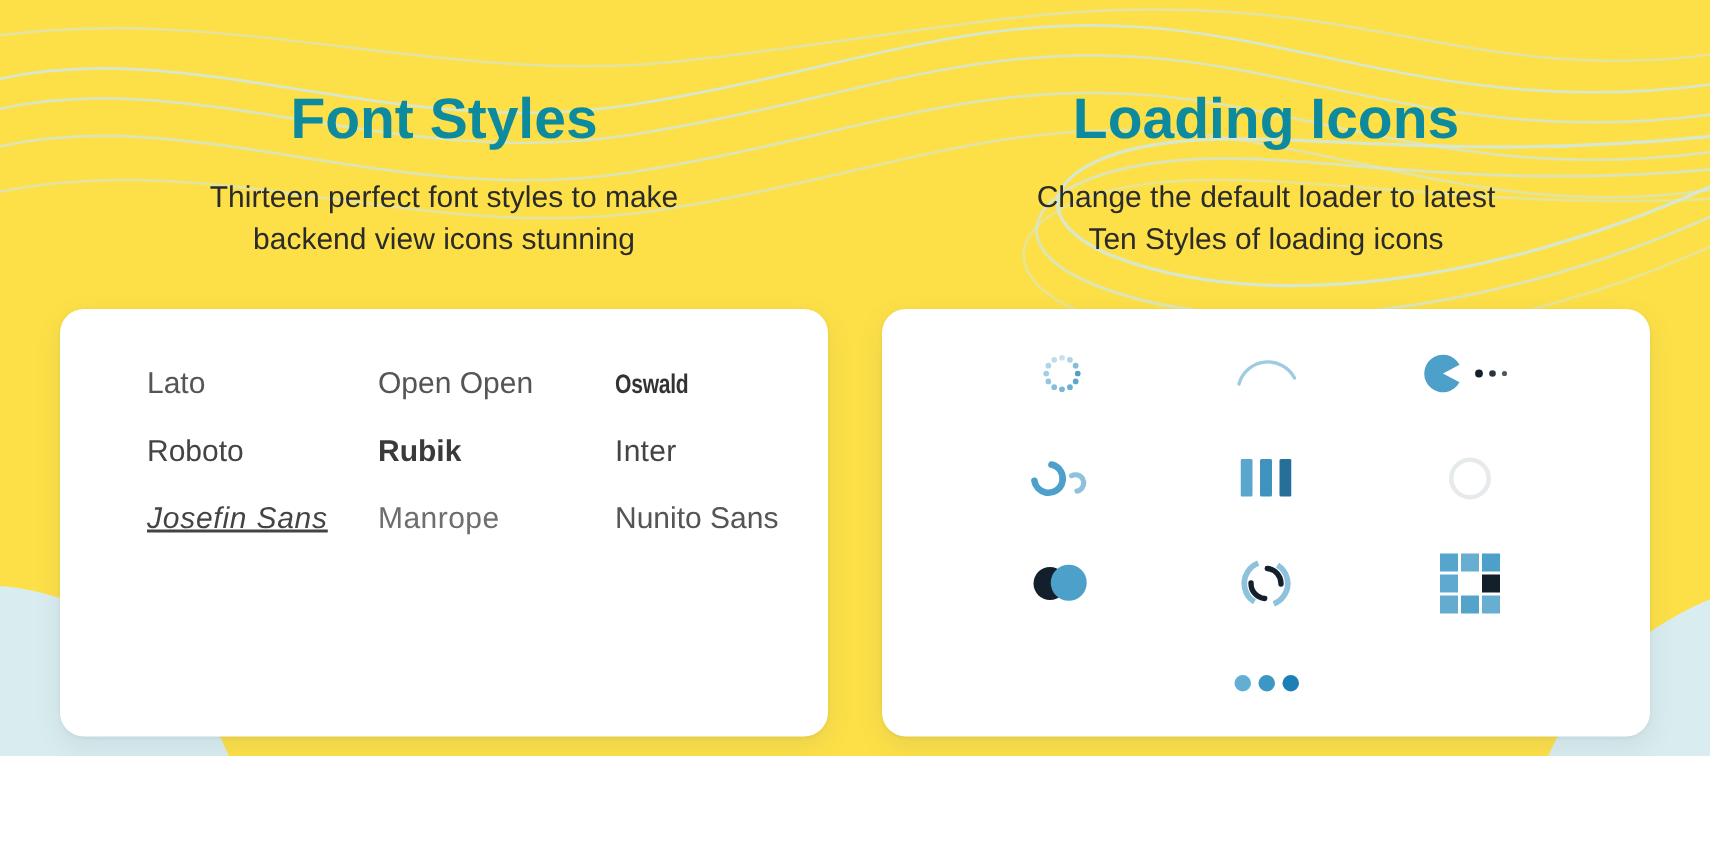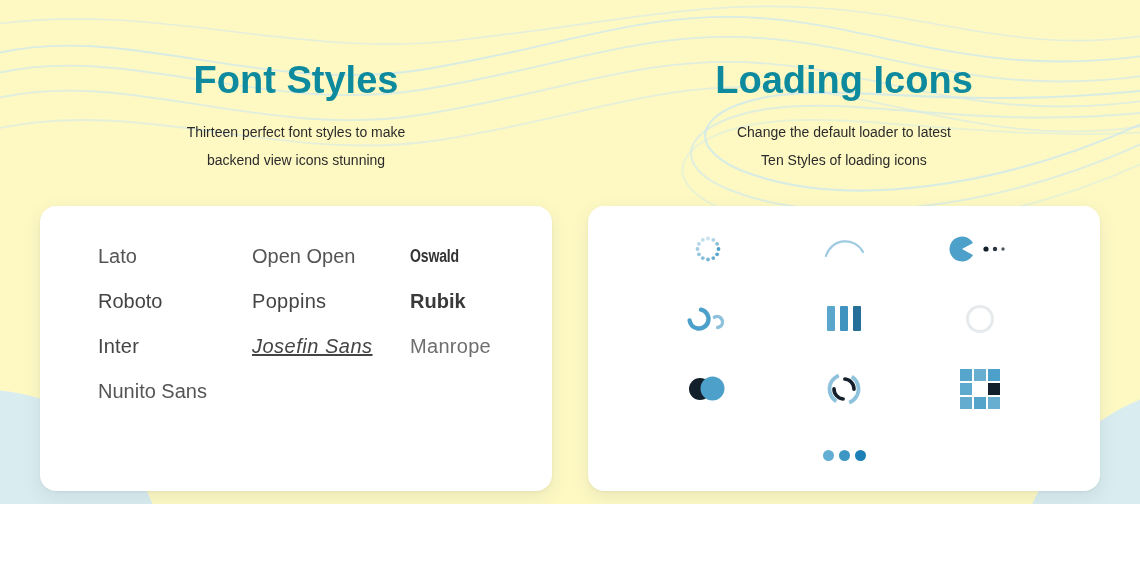--- a/index.html
+++ b/index.html
@@ -1,34 +1,34 @@
 <!DOCTYPE html>
 <html style="--accent: #0e8a9e; --body-text: #2b2b2b; --card-text: #555555; --icon-blue: #4da0c9; --icon-blue-light: #8ec2dc; --icon-dark: #131f2b; --bar-1: #5aa6cd; --bar-2: #4193bf; --bar-3: #256f99; --dot-1: #63aed4; --dot-2: #3d97c5; --dot-3: #1c80b6; --ring-gray: #e7eaec; --blob: #d9edf0; --wave: #cfe8ec;"><head>
 <meta charset="utf-8">
 <style>
   html,body{margin:0;padding:0;background:#fff;}
   .stage{
     position:relative;width:1140px;height:504px;overflow:hidden;
-    font-family:"Liberation Sans",sans-serif;background:#fef9c3;
+    font-family:"Liberation Sans",sans-serif;background:#fde047;
   }
   
   .waves{position:absolute;top:0;left:0;z-index:0;pointer-events:none;}
   .waves path{fill:none;stroke:var(--wave);}
   .blob{position:absolute;border-radius:50%;background:var(--blob);z-index:0;}
   .blob-left{width:360px;height:360px;left:-195px;top:390px;}
   .blob-right{width:400px;height:400px;left:1015px;top:385px;}
 
   
   .columns{position:relative;z-index:2;display:flex;gap:36px;padding:0 40px;}
   .col{flex:1;min-width:0;text-align:center;}
   .col h1{
     margin:58px 0 0;font-size:38px;font-weight:700;color:var(--accent);
     letter-spacing:0;line-height:1.2;
   }
-  .subtitle{margin:14px 0 0;font-size:14px;line-height:28px;color:var(--body-text);}
+  .subtitle{margin:14px 0 0;font-size:20px;line-height:28px;color:var(--body-text);}
   .subtitle span{display:block;}
 
   
   .card{
     margin-top:32px;height:285px;background:#fff;border-radius:16px;
     box-shadow:0 6px 18px rgba(90,110,120,.12), 0 1px 3px rgba(0,0,0,.05);
     text-align:left;box-sizing:border-box;
   }
 
   
@@ -119,21 +119,20 @@
       <p class="subtitle">
         <span>Thirteen perfect font styles to make</span>
         <span>backend view icons stunning</span>
       </p>
       <div class="card">
         <div class="font-grid">
           <span class="font-item f-lato">Lato</span>
           <span class="font-item f-opensans">Open Open</span>
           <span class="font-item f-oswald">Oswald</span>
           <span class="font-item f-roboto">Roboto</span>
-          <span class="font-item f-poppins">Poppins</span>
           <span class="font-item f-rubik">Rubik</span>
           <span class="font-item f-inter">Inter</span>
           <span class="font-item f-josefin">Josefin Sans</span>
           <span class="font-item f-manrope">Manrope</span>
           <span class="font-item f-nunito">Nunito Sans</span>
         </div>
       </div>
     </section>
 
     <section class="col">

